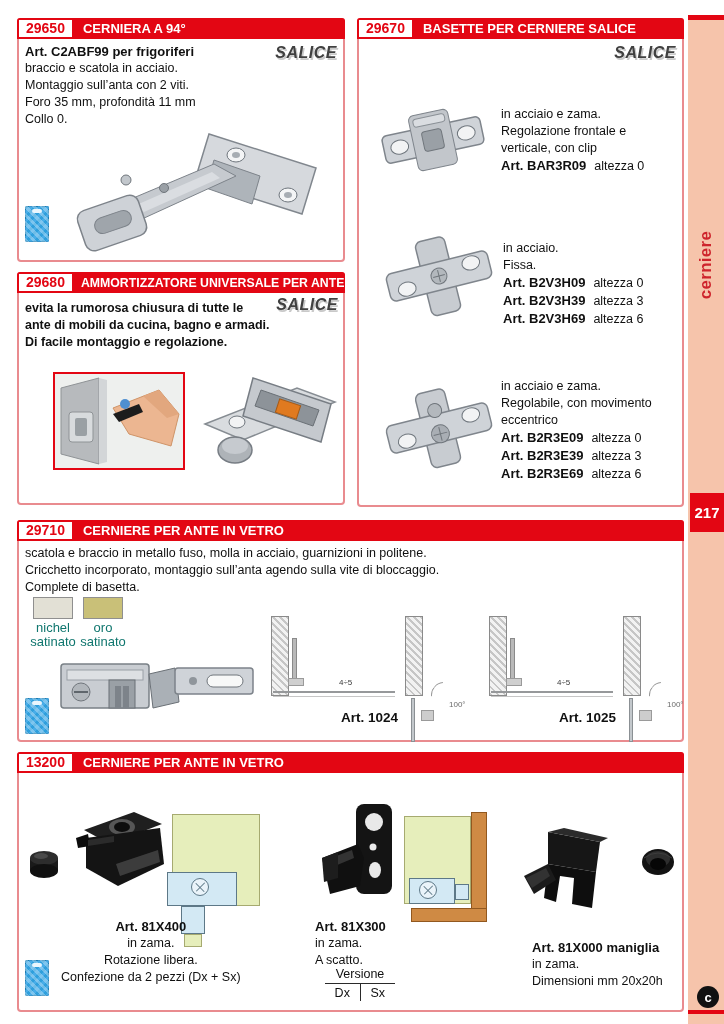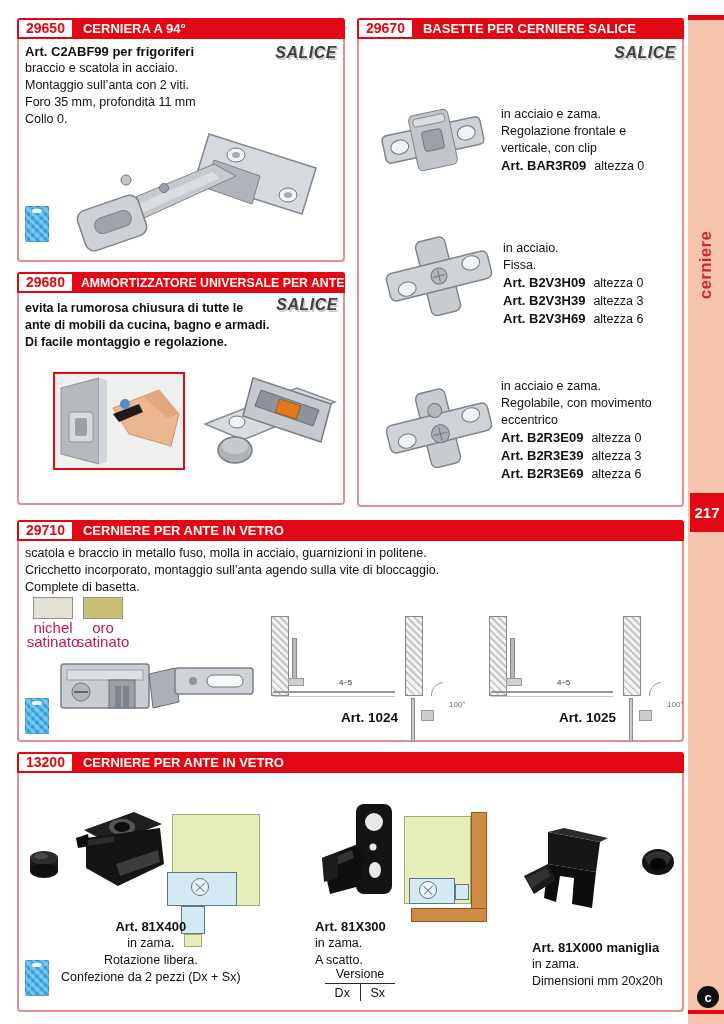--- a/index.html
+++ b/index.html
@@ -22,21 +22,21 @@
 
 
 .blister{position:absolute;width:24px;height:36px;background:#2f9fdc;border-radius:2px;box-shadow:inset 0 0 0 1px #1b7db3;}
 .blister::before{content:"";position:absolute;top:3px;left:7px;width:10px;height:4px;background:#eaf6fd;border-radius:2px;z-index:2;}
 .blister::after{content:"";position:absolute;inset:0;background:repeating-linear-gradient(45deg,rgba(255,255,255,.3) 0 3px,transparent 3px 6px),repeating-linear-gradient(-45deg,rgba(120,200,255,.35) 0 3px,transparent 3px 6px);}
 
 
 .swatch{position:absolute;width:40px;height:22px;border:1px solid #8f8f8f;}
 .sw-nichel{background:#e2e0d5;}
 .sw-oro{background:#c9c078;}
-.sw-label{position:absolute;width:70px;text-align:center;font-size:15px;line-height:14px;color:#be185d;}
+.sw-label{position:absolute;width:70px;text-align:center;font-size:13px;line-height:14px;color:#0f766e;}
 
 
 .photo{position:absolute;border:2px solid #e30613;background:#f0f1ef;overflow:hidden;}
 
 
 .diag{position:absolute;width:215px;height:132px;}
 .wall{position:absolute;width:18px;height:80px;border:1px solid #8a8a8a;background:repeating-linear-gradient(45deg,#c6c6c6 0 2px,#f2f2f2 2px 5px);}
 .hprof{position:absolute;width:5px;height:48px;background:#b9b9b9;border:1px solid #8a8a8a;}
 .hfoot{position:absolute;width:16px;height:8px;background:#cfcfcf;border:1px solid #9a9a9a;}
 .doorh{position:absolute;height:2px;background:#96989a;}

